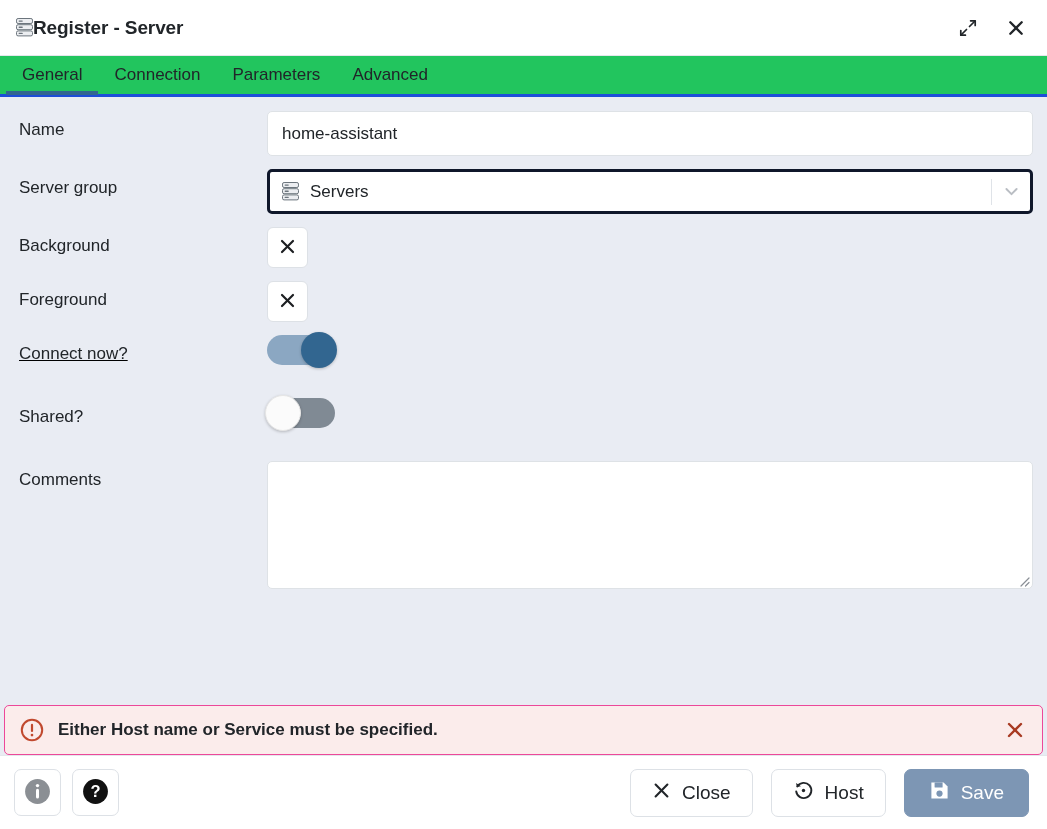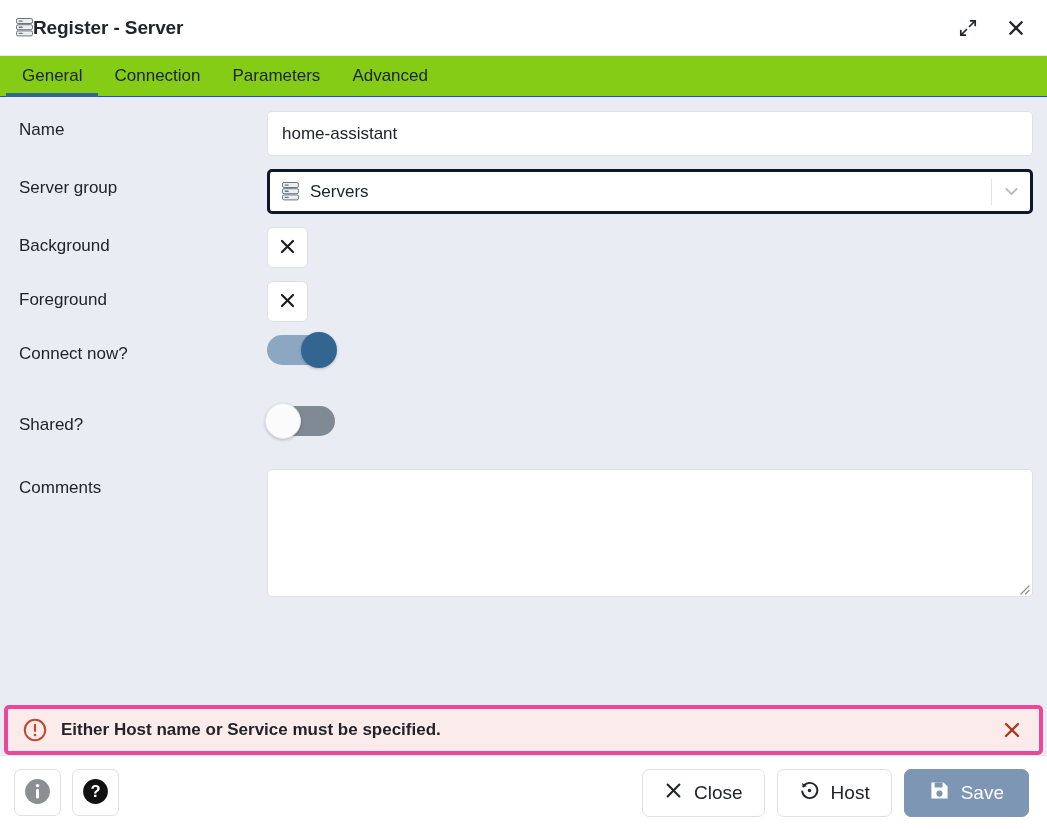--- a/index.html
+++ b/index.html
@@ -35,24 +35,24 @@
     display: flex; align-items: center; justify-content: center;
     cursor: pointer; background: none; border: none; padding: 0;
   }
 
   
   .rack { width: 17px; height: 19px; display: block; }
 
   
   .tabs {
     height: 41px; min-height: 41px;
-    background: #84cc16;
+    background: #22c55e;
     display: flex; align-items: stretch;
     padding: 0 0 0 6px;
-    border-bottom: 1px solid #1d4ed8;
+    border-bottom: 3px solid #1d4ed8;
   }
   .tab {
     display: flex; align-items: center;
     padding: 0 16px;
     font-size: 17px; color: #212529;
     cursor: pointer;
     position: relative;
     background: none; border: none;
     font-family: inherit;
   }
@@ -157,21 +157,21 @@
   .resize-grip {
     position: absolute; right: 3px; bottom: 3px;
     width: 13px; height: 13px; pointer-events: none;
   }
 
   
   .errorbar {
     margin: 0 4px 0 4px;
     min-height: 50px;
     background: #fbeceb;
-    border: 4px solid #ec4899;
+    border: 1px solid #ec4899;
     border-radius: 5px;
     display: flex; align-items: center;
     padding: 0 12px 0 14px;
   }
   .error-icon { margin-right: 13px; display: flex; }
   .error-text {
     flex: 1;
     font-size: 17px; font-weight: bold; color: #212529;
   }
   .error-close {
@@ -182,21 +182,21 @@
 
   
   .footer {
     height: 74px; min-height: 74px;
     background: #ffffff;
     display: flex; align-items: center;
     padding: 0 18px 0 14px;
     border-top: 1px solid #e4e7ec;
   }
   .footer-left { display: flex; align-items: center; gap: 11px; }
-  .footer-right { margin-left: auto; display: flex; align-items: flex-start; gap: 12px; }
+  .footer-right { margin-left: auto; display: flex; align-items: flex-start; gap: 18px; }
   .icon-btn {
     width: 47px; height: 47px;
     background: #ffffff;
     border: 1px solid #dde1e6;
     border-radius: 7px;
     display: flex; align-items: center; justify-content: center;
     cursor: pointer; padding: 0;
   }
   .btn {
     height: 48px;
@@ -334,21 +334,21 @@
               <g stroke="#1d1f22" stroke-width="2.2" stroke-linecap="round">
                 <path d="M4 4 L15 15"></path>
                 <path d="M15 4 L4 15"></path>
               </g>
             </svg>
           </span>
         </button>
       </div>
     </div>
 
-    <div class="row" style="margin-bottom:37px;">
+    <div class="row" style="margin-bottom:29px;text-decoration:underline;">
       <div class="lbl">Connect now?</div>
       <div class="ctl">
         <div class="toggle on">
           <span class="track"></span>
           <span class="knob"></span>
         </div>
       </div>
     </div>
 
     <div class="row" style="margin-bottom:29px;">

